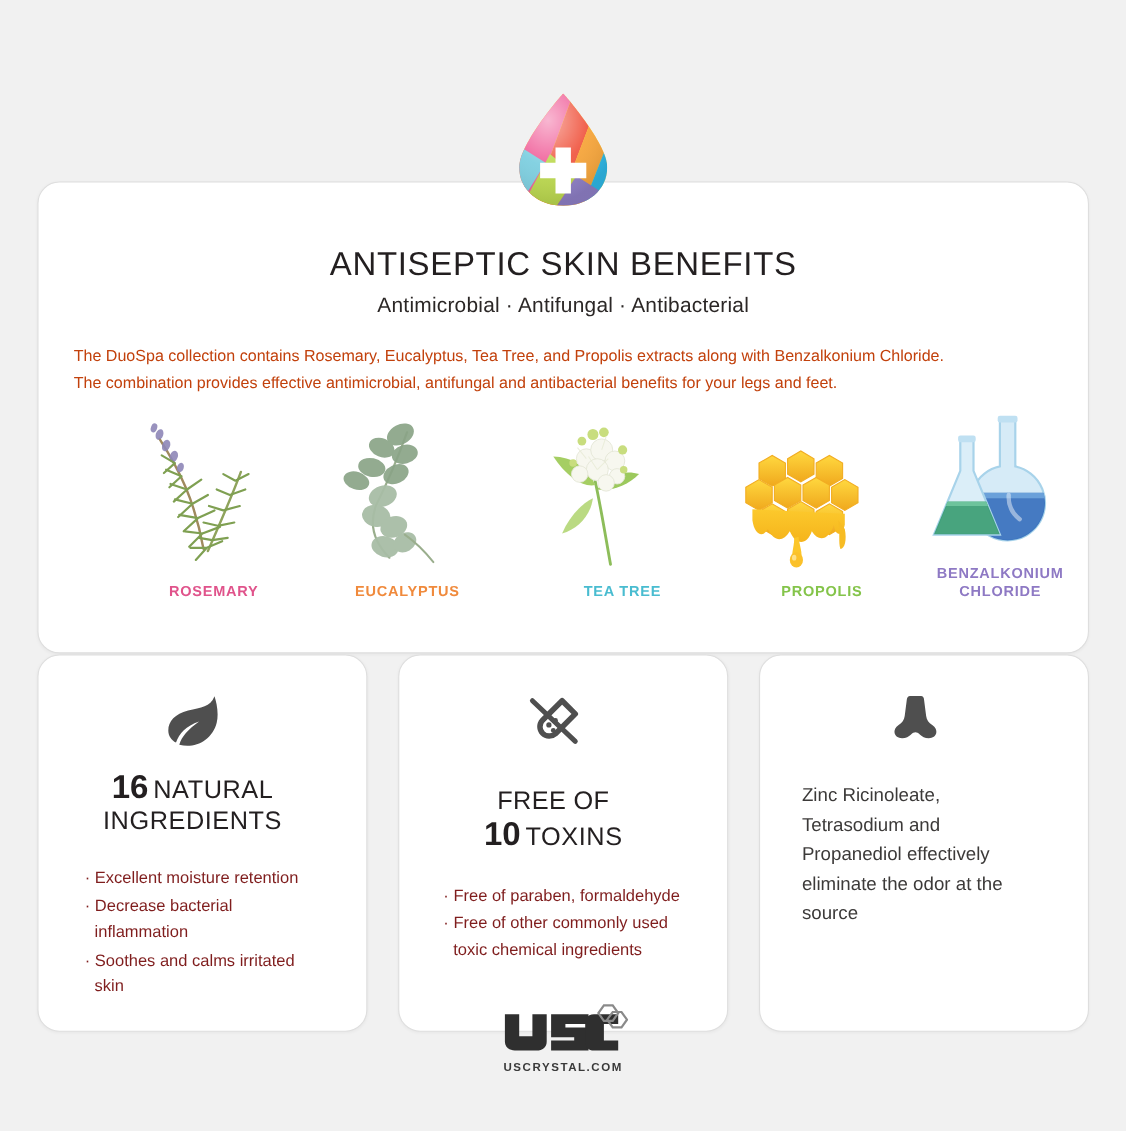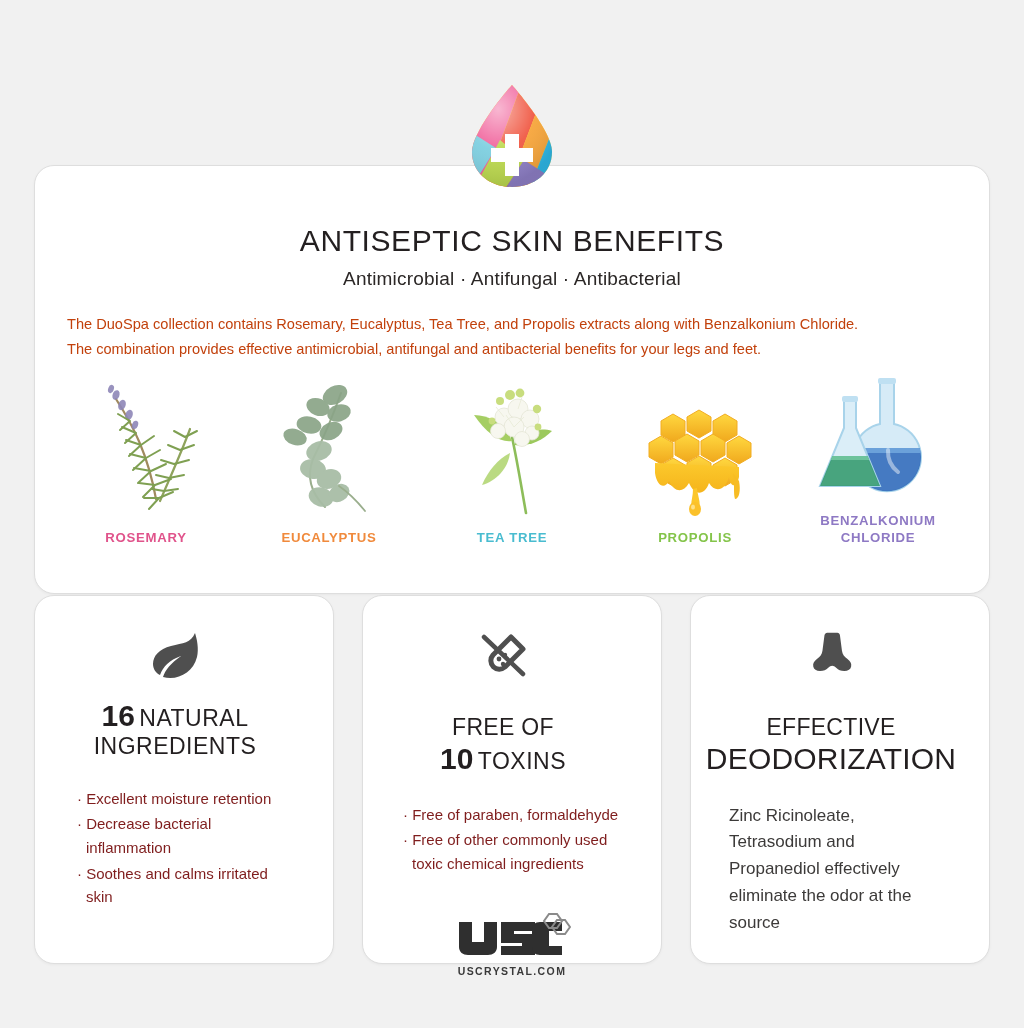--- a/index.html
+++ b/index.html
@@ -86,21 +86,21 @@
     right: 22px;
     top: 196px;
     display: flex;
     justify-content: space-between;
     align-items: flex-end;
   }
   .ingredient {
     width: 178px;
     display: flex;
     flex-direction: column;
-    align-items: center;
+    align-items: flex-end;
   }
   .ingredient .art {
     height: 142px;
     display: flex;
     align-items: flex-end;
     justify-content: center;
   }
   .ingredient .label {
     margin-top: 9px;
     font-size: 13.2px;
@@ -476,24 +476,20 @@
         <li>· <span>Free of other commonly used toxic chemical ingredients</span></li>
       </ul>
     </div>
 
     <div class="benefit-card">
       <div class="benefit-icon">
         <svg width="56" height="52" viewBox="0 0 56 52" aria-hidden="true">
           <path d="M23 4 h10 c1.5 0 2.6 1.2 2.8 2.7 l2.2 17 c0.5 4 2.6 6.6 6 9 c3.2 2.3 4.6 5 4 8 c-0.6 3 -3.4 5 -7.4 5 c-4 0 -6.6 -1.6 -8.6 -3.4 c-1.8 -1.6 -3.2 -2.4 -4.6 -2.4 c-1.4 0 -2.8 0.8 -4.6 2.4 c-2 1.8 -4.6 3.4 -8.6 3.4 c-4 0 -6.8 -2 -7.4 -5 c-0.6 -3 0.8 -5.7 4 -8 c3.4 -2.4 5.5 -5 6 -9 l2.2 -17 C19.4 5.2 20.5 4 22 4 Z" fill="#4f4f4f" transform="translate(4,0) scale(0.92)"></path>
         </svg>
       </div>
-      <div class="benefit-head">
-        <span class="ln caps-lg">EFFECTIVE</span>
-        <span class="ln caps-xl">DEODORIZATION</span>
-      </div>
       <p class="benefit-para">Zinc Ricinoleate, Tetrasodium and Propanediol effectively eliminate the odor at the source</p>
     </div>
 
   </div>
 
   <div class="footer">
     <svg width="118" height="50" viewBox="0 0 118 50" aria-hidden="true">
       <g fill="#2f2f2f">
         <path d="M6 10 h13 v20 h12 v-20 h13 v25 c0 5 -4 8 -9 8 H15 c-5 0 -9 -3 -9 -8 z"></path>
         <path d="M48 10 h34 v9 H61 v3 h21 v21 H48 v-9 h21 v-3 H48 z" transform="translate(0,0)"></path>

